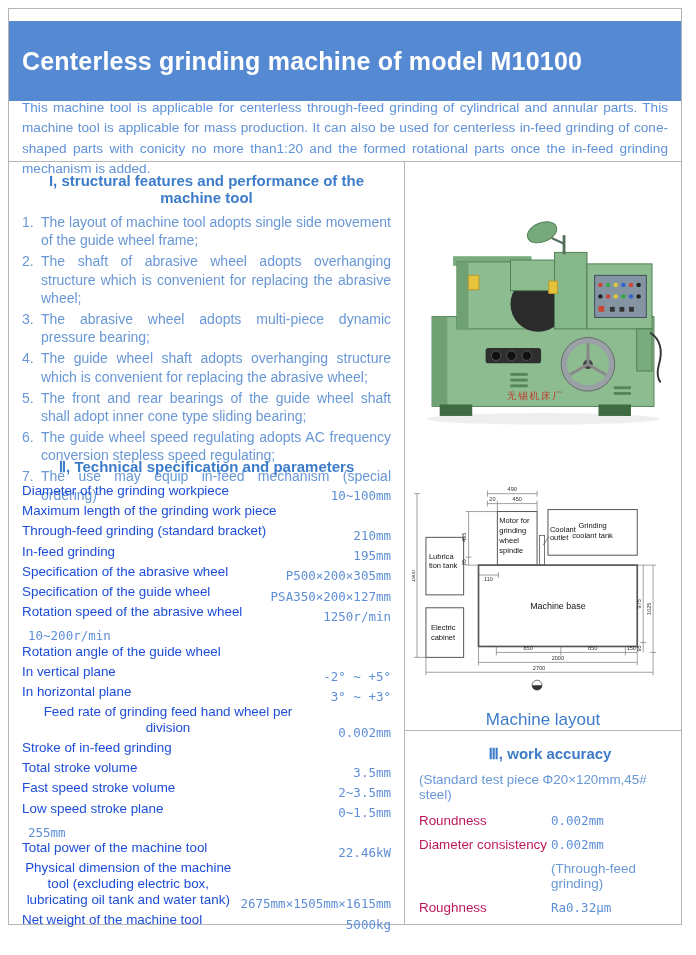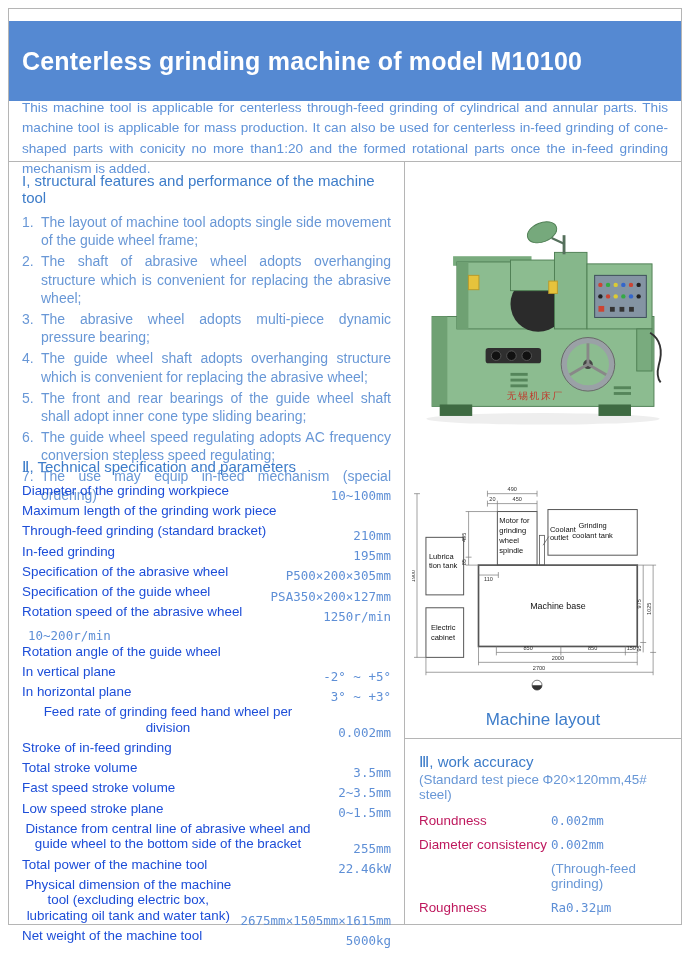--- a/index.html
+++ b/index.html
@@ -26,21 +26,21 @@
   }
   
   .row1 { position:absolute; left:0; top:153px; right:0; height:286px; display:flex; }
   .row2 { position:absolute; left:0; top:439px; right:0; bottom:0; display:flex; }
   .cell-l { width:396px; border-right:1px solid #b5b5b5; padding:10px 13px 0 13px; }
   .col-r { flex:1; display:flex; flex-direction:column; }
   .photo-cell { flex:1; display:flex; align-items:center; justify-content:center; }
   .layout-cell { height:308px; border-bottom:1px solid #b5b5b5; padding-top:6px; text-align:center; }
   .accuracy-cell { flex:1; padding:14px 0 0 14px; }
   
-  .sec-h { color:#3d7cc9; font-size:15px; font-weight:normal; margin-bottom:7px; }
+  .sec-h { color:#3d7cc9; font-size:15px; font-weight:bold; margin-bottom:7px;text-align:center; }
   ol.features { list-style:none; counter-reset:feat; }
   ol.features li {
     counter-increment:feat; position:relative; padding-left:19px; margin-bottom:3px;
     color:#6897d6; font-size:14px; line-height:1.3; text-align:justify;
   }
   ol.features li::before { content:counter(feat) "."; position:absolute; left:0; }
   
   .s2-row { display:flex; justify-content:space-between; align-items:flex-end; margin-bottom:4.5px; }
   .s2-label { color:#1d4ed8; font-size:13.4px; line-height:1.17; max-width:292px;text-align:center; }
   .s2-value {
@@ -218,21 +218,20 @@
           </div>
         <div class="s2-row">
             <span class="s2-label">Fast speed stroke volume</span>
             <span class="s2-value">2~3.5mm</span>
           </div>
         <div class="s2-row">
             <span class="s2-label">Low speed stroke plane</span>
             <span class="s2-value">0~1.5mm</span>
           </div>
         <div class="s2-row">
-            <span class="s2-label">Distance from central line of abrasive wheel and guide wheel to the bottom side of the bracket</span>
             <span class="s2-value">255mm</span>
           </div>
         <div class="s2-row">
             <span class="s2-label">Total power of the machine tool</span>
             <span class="s2-value">22.46kW</span>
           </div>
         <div class="s2-row">
             <span class="s2-label">Physical dimension of the machine tool (excluding electric box, lubricating oil tank and water tank)</span>
             <span class="s2-value">2675mm×1505mm×1615mm</span>
           </div>
@@ -325,21 +324,21 @@
 
             <g>
               <circle cx="126" cy="233" r="5" fill="none" stroke="#555555" stroke-width="0.8"></circle>
               <path d="M121,233 a5,5 0 0 0 10,0 z" fill="#333333"></path>
             </g>
           </svg>
           <div class="diagram-caption">Machine layout</div>
         </div>
 
         <div class="accuracy-cell">
-          <div class="sec-h" style="margin-bottom:1px;">Ⅲ, work accuracy</div>
+          <div class="sec-h" style="margin-bottom:9px;">Ⅲ, work accuracy</div>
           <div class="s3-sub">(Standard test piece  Φ20×120mm,45# steel)</div>
           <div class="s3-row">
               <span class="s3-label">Roundness</span>
               <span class="s3-value">0.002mm</span>
             </div>
           <div class="s3-row">
               <span class="s3-label">Diameter consistency</span>
               <span class="s3-value">0.002mm</span>
             </div>
           <div class="s3-row">

